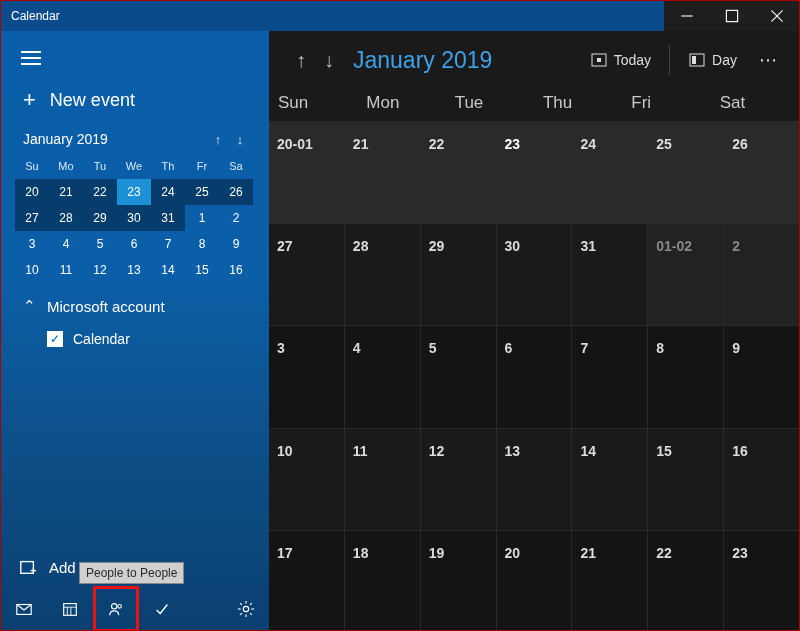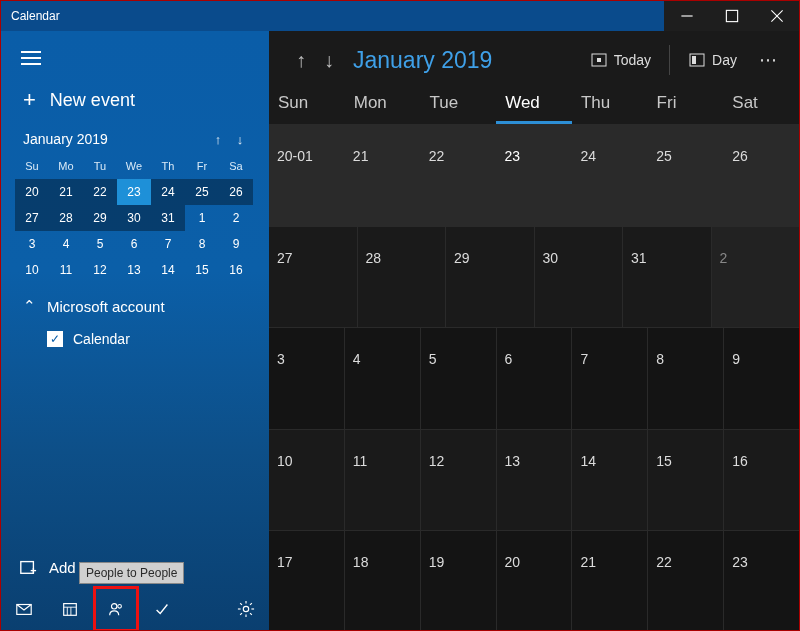--- a/index.html
+++ b/index.html
@@ -42,21 +42,21 @@
 .navarr { width:28px; text-align:center; font-size:20px; color:#bbb; }
 .month { color:#3fa0e8; font-size:23px; font-weight:400; margin-left:10px; flex:1; }
 .tbtn { display:flex; align-items:center; gap:6px; font-size:14px; color:#ddd; padding:0 14px; height:40px;justify-content:center; }
 .vline { width:1px; height:30px; background:#444; margin:0 4px; }
 .dots { font-size:18px; letter-spacing:2px; padding:0 8px; }
 .dayhdr { display:flex; padding-left:0; }
 .dh { flex:1; padding:4px 0 8px 9px; font-size:17px; color:#c8c8c8; }
 .dh.today { border-bottom:3px solid #2d8fd6; color:#fff; }
 .grid { flex:1; display:flex; flex-direction:column; }
 .grow { flex:1; display:flex; border-top:1px solid #2a2a2a; }
-.gcell { flex:1; border-right:1px solid #2a2a2a; padding:23px 0 0 8px; font-size:14px; color:#dcdcdc; background:#1a1a1a; }
+.gcell { flex:1; border-right:1px solid #2a2a2a; padding:14px 0 0 8px; font-size:14px; color:#dcdcdc; background:#1a1a1a;font-weight:bold; }
 .gcell:last-child { border-right:none; }
 .gcell.dim { background:#222; color:#888; }
 .gcell.todaywk { background:#2a2a2a; }
 .gcell.today { background:#2a2a2a; color:#fff; }
 .gcell.darkweek { background:#141414; }
 svg { width:18px; height:18px; }
 </style>
 </head>
 <body>
 
@@ -229,41 +229,41 @@
             <rect x="4" y="5" width="4" height="8" fill="#ddd"></rect>
           </svg>
         <span>Day</span>
       </div>
       <div class="dots">⋯</div>
     </div>
     <div class="dayhdr">
       <div class="dh">Sun</div>
       <div class="dh">Mon</div>
       <div class="dh">Tue</div>
-      <div class="dh today">Wed</div>
       <div class="dh">Thu</div>
       <div class="dh">Fri</div>
       <div class="dh">Sat</div>
     </div>
     <div class="grid">
       <div class="grow">
         <div class="gcell todaywk">20-01</div>
         <div class="gcell todaywk">21</div>
         <div class="gcell todaywk">22</div>
         <div class="gcell today">23</div>
         <div class="gcell todaywk">24</div>
         <div class="gcell todaywk">25</div>
         <div class="gcell todaywk">26</div>
       </div>
       <div class="grow">
         <div class="gcell">27</div>
         <div class="gcell">28</div>
         <div class="gcell">29</div>
         <div class="gcell">30</div>
         <div class="gcell">31</div>
+        <div class="gcell dim">01-02</div>
         <div class="gcell dim">2</div>
       </div>
       <div class="grow">
         <div class="gcell darkweek">3</div>
         <div class="gcell darkweek">4</div>
         <div class="gcell darkweek">5</div>
         <div class="gcell darkweek">6</div>
         <div class="gcell darkweek">7</div>
         <div class="gcell darkweek">8</div>
         <div class="gcell darkweek">9</div>

